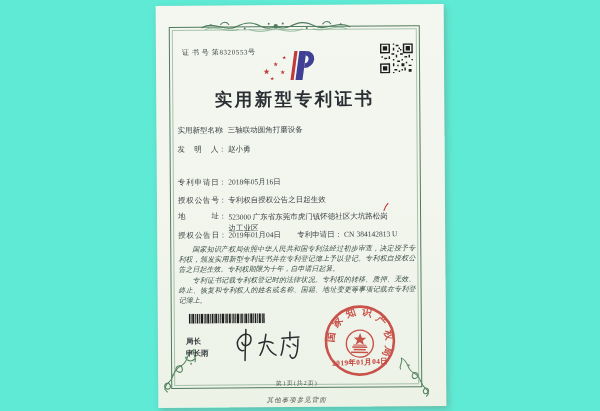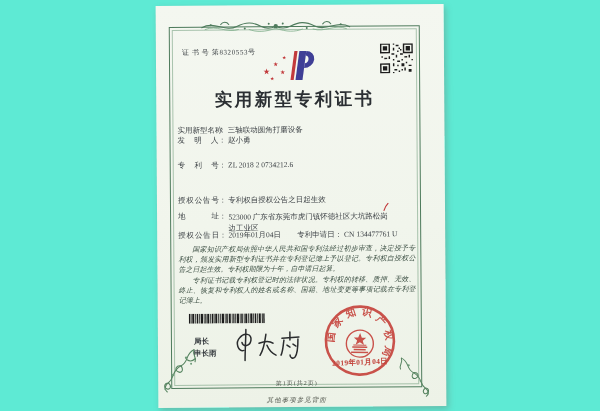--- a/index.html
+++ b/index.html
@@ -41,21 +41,21 @@
   .val{display:inline-block;vertical-align:top;}
   .val.wrap{width:166px;white-space:normal;line-height:11px;}
   .pair2{position:absolute;left:119px;top:0;white-space:nowrap;}
   .legal{
     position:absolute;left:21px;top:239px;width:237px;
     font-size:7px;line-height:10px;color:#3f5246;font-style:italic;
     text-align:justify;
   }
   .legal p{margin:0 0 1px 0;text-indent:14px;}
   .barcode{position:absolute;left:31px;top:308px;width:76px;height:10px;}
-  .director{position:absolute;left:36px;top:330px;font-size:7.5px;font-weight:bold;
+  .director{position:absolute;left:28px;top:330px;font-size:7.5px;font-weight:bold;
     color:#33383c;line-height:12px;}
   .signature{position:absolute;left:72px;top:321px;width:78px;height:38px;}
   .seal{position:absolute;left:164px;top:298px;width:76px;height:76px;opacity:.9;
     transform:rotate(2deg);}
   .sealdate{
     position:absolute;left:158px;top:353px;width:88px;text-align:center;
     font-size:7.5px;font-weight:bold;color:#c2423a;letter-spacing:.3px;
     transform:rotate(-2deg);white-space:nowrap;
   }
   .pagefoot{position:absolute;left:13px;top:374px;width:251px;text-align:center;
@@ -191,42 +191,42 @@
           <rect x="9" y="20" width="1" height="1"></rect>
       </g>
     </svg>
 
     <div class="title">实用新型专利证书</div>
 
     <div class="row" style="top:120px">
       <span class="lbl">实用新型名称</span><span class="colon">：</span>
       <span class="val">三轴联动圆角打磨设备</span>
     </div>
-    <div class="row" style="top:130px">
+    <div class="row" style="top:139px">
       <span class="lbl">发明人</span><span class="colon">：</span>
       <span class="val">赵小勇</span>
     </div>
-    <div class="row" style="top:155px">
-      <span class="lbl">专利号</span><span class="colon">：</span>
-      <span class="val">ZL 2018 2 0734212.6</span>
+    <div class="row" style="top:172px">
+      <span class="lbl">专利申请日</span><span class="colon">：</span>
+      <span class="val">2018年05月16日</span>
     </div>
     <div class="row" style="top:190px">
       <span class="lbl">授权公告号</span><span class="colon">：</span>
       <span class="val">专利权自授权公告之日起生效</span>
     </div>
     <div class="row" style="top:206px">
       <span class="lbl">地址</span><span class="colon">：</span>
       <span class="val wrap">523000 广东省东莞市虎门镇怀德社区大坑路松岗边工业区</span>
     </div>
     <div class="row" style="top:225px">
       <span class="lbl">授权公告日</span><span class="colon">：</span>
       <span class="val">2019年01月04日</span>
       <span class="pair2">
         <span>专利申请日</span><span>：</span>
-        <span>CN 134477761 U</span>
+        <span>CN 384142813 U</span>
       </span>
     </div>
 
     <svg class="redtick" viewBox="0 0 6 9">
       <path d="M1,8 C2,5 4,2 5,1" stroke="#c23a3c" stroke-width="1.2" fill="none" stroke-linecap="round"></path>
     </svg>
 
     <div class="legal">
       <p>国家知识产权局依照中华人民共和国专利法经过初步审查，决定授予专利权，颁发实用新型专利证书并在专利登记簿上予以登记。专利权自授权公告之日起生效。专利权期限为十年，自申请日起算。</p>
       <p>专利证书记载专利权登记时的法律状况。专利权的转移、质押、无效、终止、恢复和专利权人的姓名或名称、国籍、地址变更等事项记载在专利登记簿上。</p>

